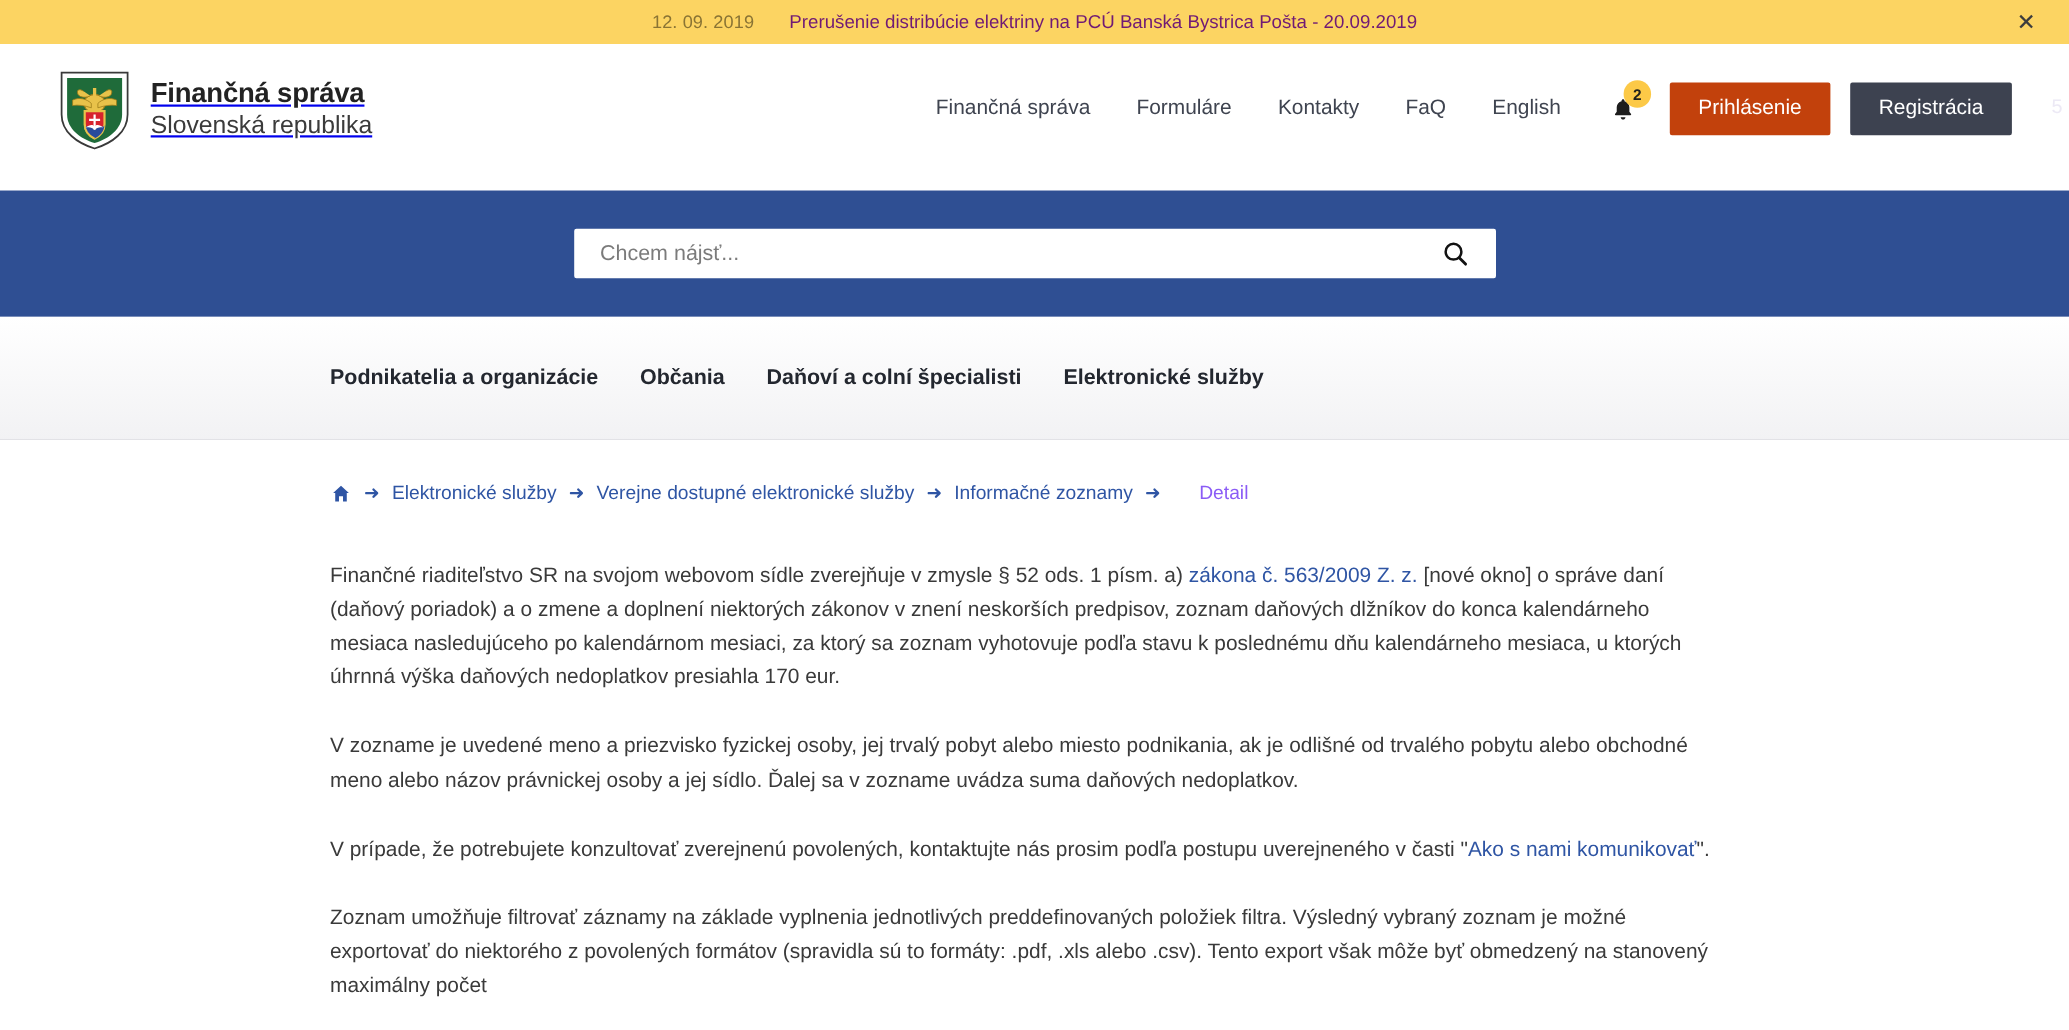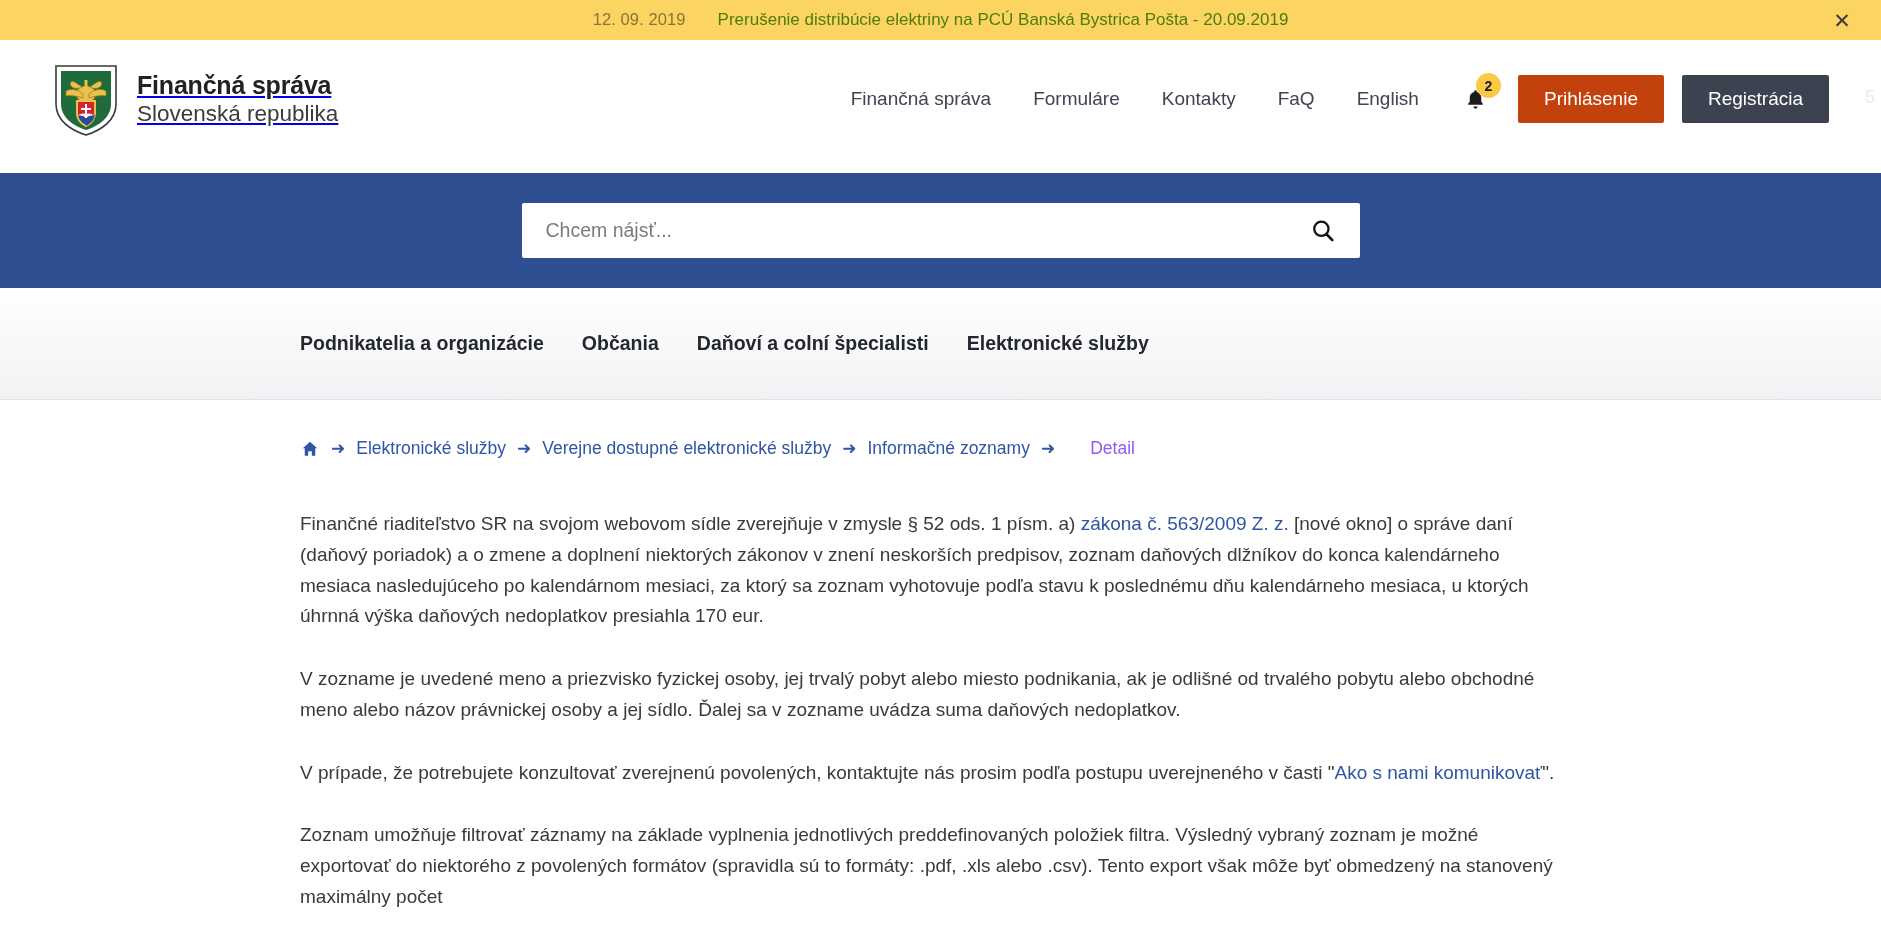--- a/index.html
+++ b/index.html
@@ -18,21 +18,21 @@
     position: relative;
     background: #fcd462;
     height: 40px;
     display: flex;
     align-items: center;
     justify-content: center;
     font-size: 16.5px;
   }
   .alert-inner { display: flex; align-items: baseline; gap: 32px; }
   .alert-date { color: #8a7434; font-size: 16.5px; letter-spacing: .1px; }
-  .alert-text { color: #4d7c0f; font-size: 17px; }
+  .alert-text { color: #701a75; font-size: 17px; }
   .alert-close {
     position: absolute;
     right: 28px; top: 50%;
     transform: translateY(-50%);
     width: 22px; height: 22px;
     cursor: pointer;
     color: #3d3d3d;
     display: flex; align-items: center; justify-content: center;
     font-size: 21px; line-height: 1;
     background: none; border: none; padding: 0;
@@ -111,21 +111,21 @@
   
   .search-band {
     background: #2f4f93;
     height: 115px;
     display: flex;
     align-items: center;
     justify-content: center;
   }
   .search-box {
     width: 838px;
-    height: 55px;
+    height: 45px;
     background: #ffffff;
     display: flex;
     align-items: center;
     padding: 0 22px 0 22px;
     border-radius: 2px;
   }
   .search-box input {
     flex: 1 1 auto;
     border: none;
     outline: none;

